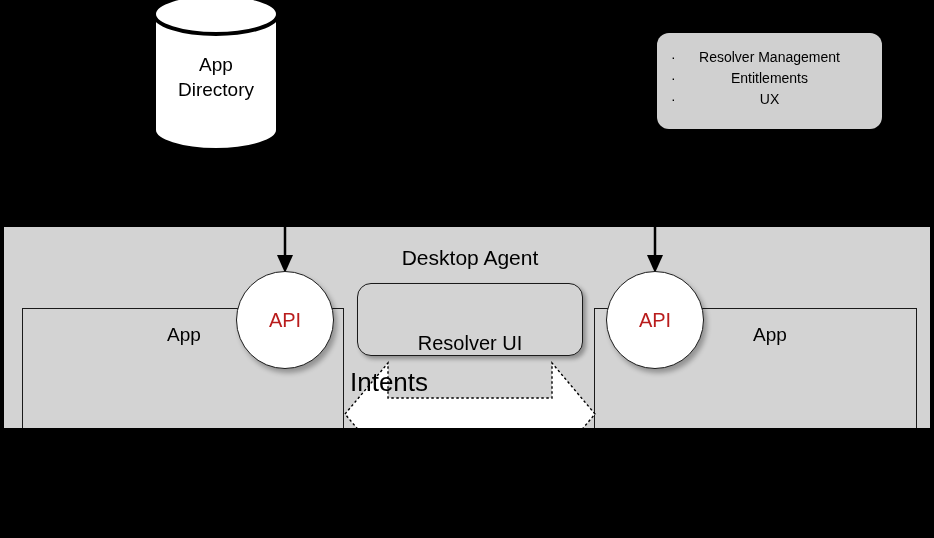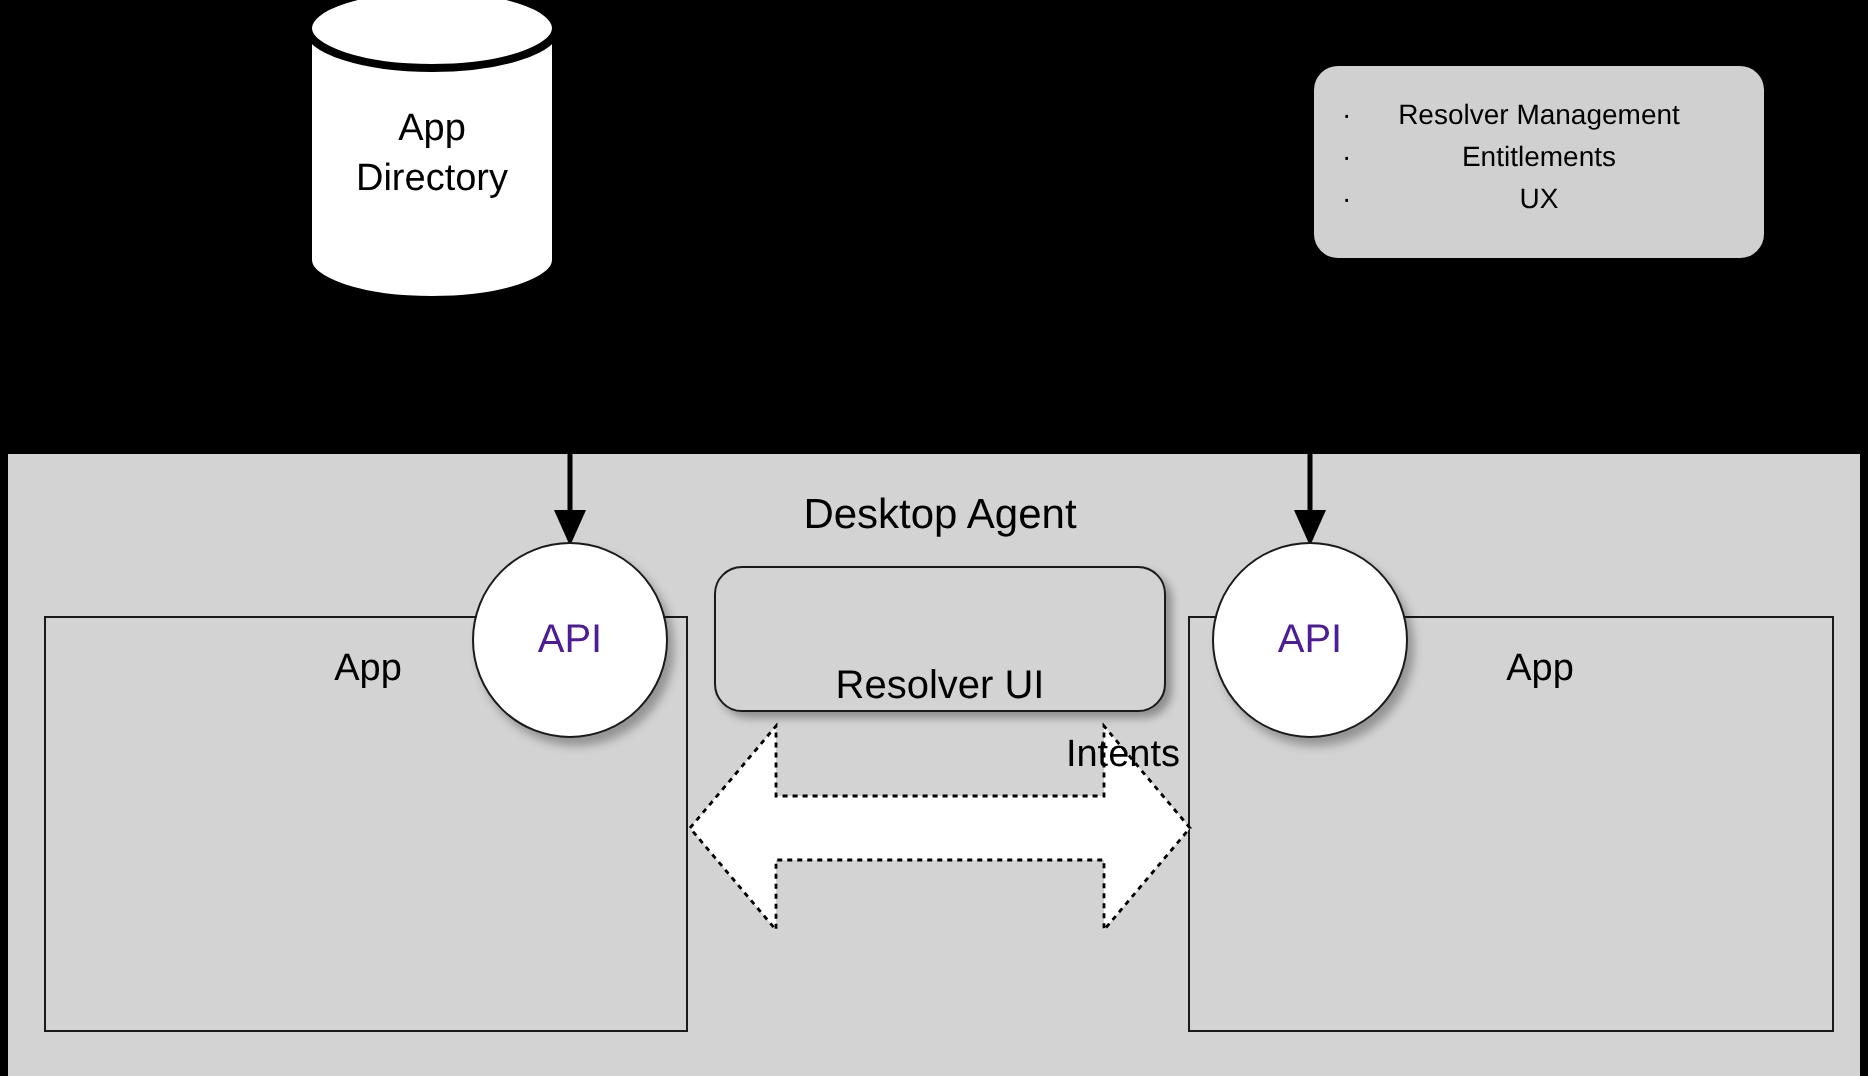--- a/index.html
+++ b/index.html
@@ -3,21 +3,21 @@
 <meta charset="utf-8">
 <style>
   html, body {
     margin: 0;
     padding: 0;
     background: #000000;
   }
   #canvas {
     position: relative;
     width: 934px;
-    height: 538px;
+    height: 428px;
     background: #000000;
     overflow: hidden;
     font-family: "Liberation Sans", sans-serif;
   }
 
   
   .agent-band {
     position: absolute;
     left: 4px;
     top: 227px;
@@ -89,38 +89,38 @@
     box-sizing: border-box;
     box-shadow: 3px 4px 5px rgba(0,0,0,0.30);
     display: flex;
     align-items: center;
     justify-content: center;
   }
   .api-left  { left: 236px; top: 271px; }
   .api-right { left: 606px; top: 271px; }
   .api-label {
     font-size: 20px;
-    color: #4c1d95;
+    color: #b91c1c;
   }
 
   
   .down-arrow { position: absolute; }
 
   
   .bidir-arrow {
     position: absolute;
     left: 341px;
     top: 358px;
     width: 258px;
     height: 112px;
   }
   .flow-label {
     position: absolute;
-    text-align: right;
-    font-size: 19px;
+    text-align: left;
+    font-size: 26px;
     color: #000000;
     white-space: nowrap;
     width: 240px;
     left: 350px;
   }
   .flow-label-intents { top: 367px; }
   .flow-label-context { top: 433px; }
 
   
   .cylinder { position: absolute; left: 152px; top: -8px; width: 128px; height: 160px; }

